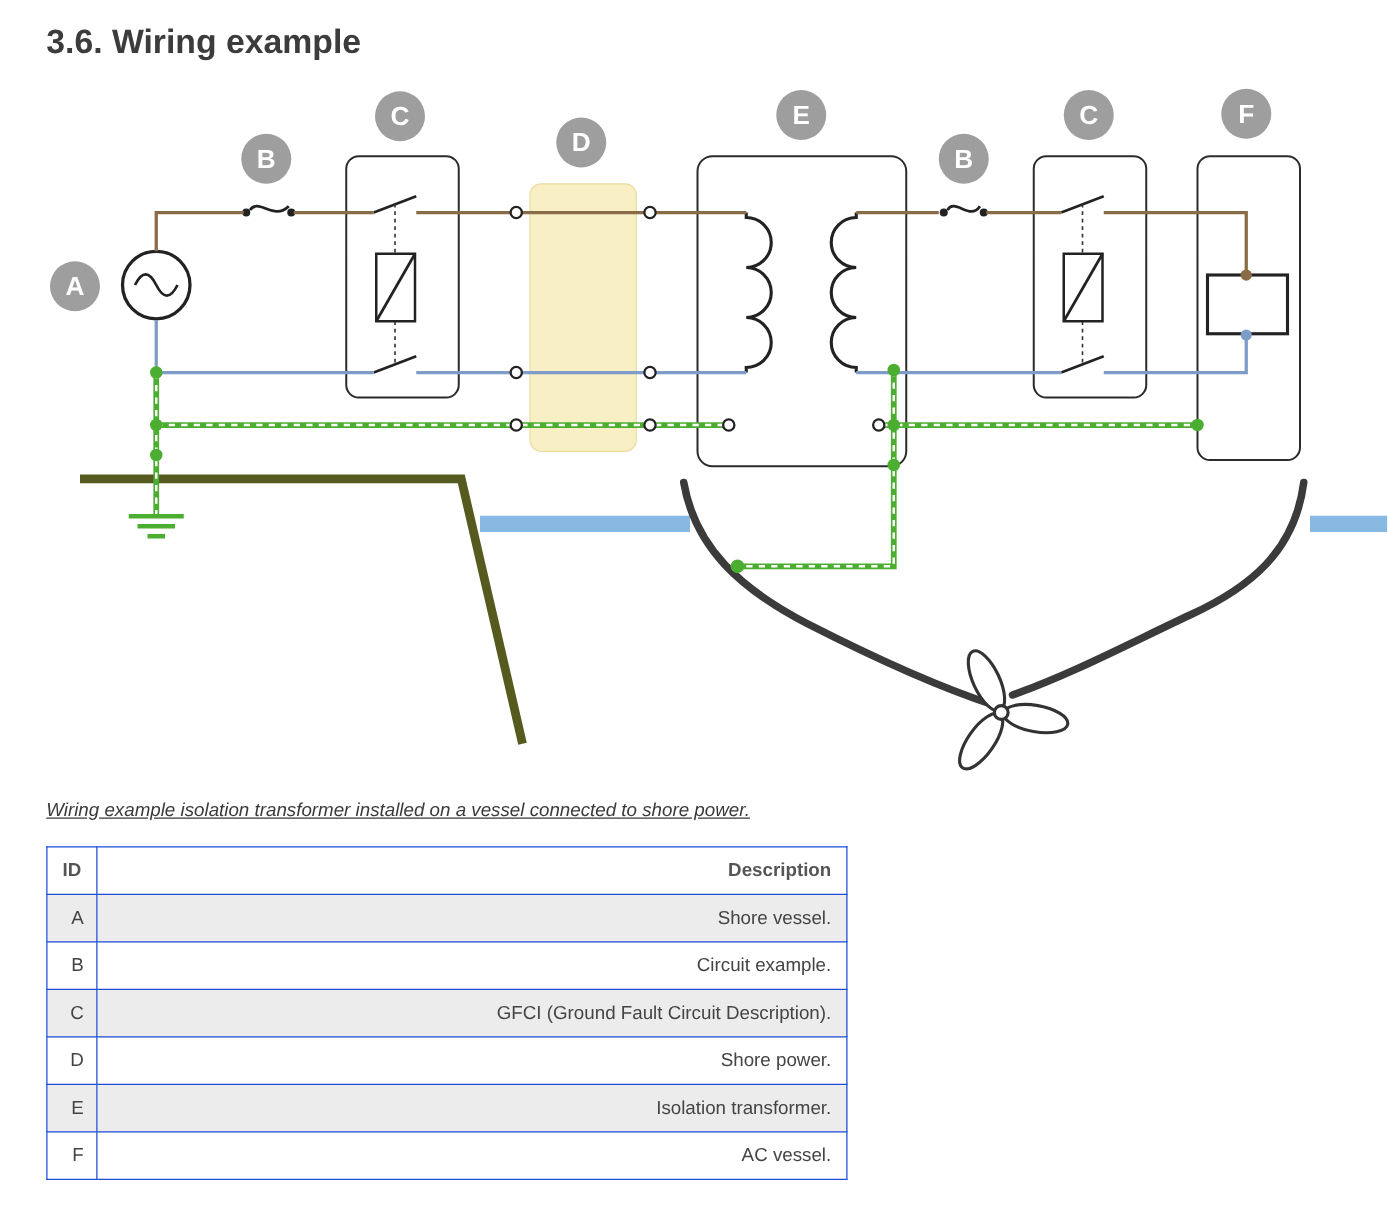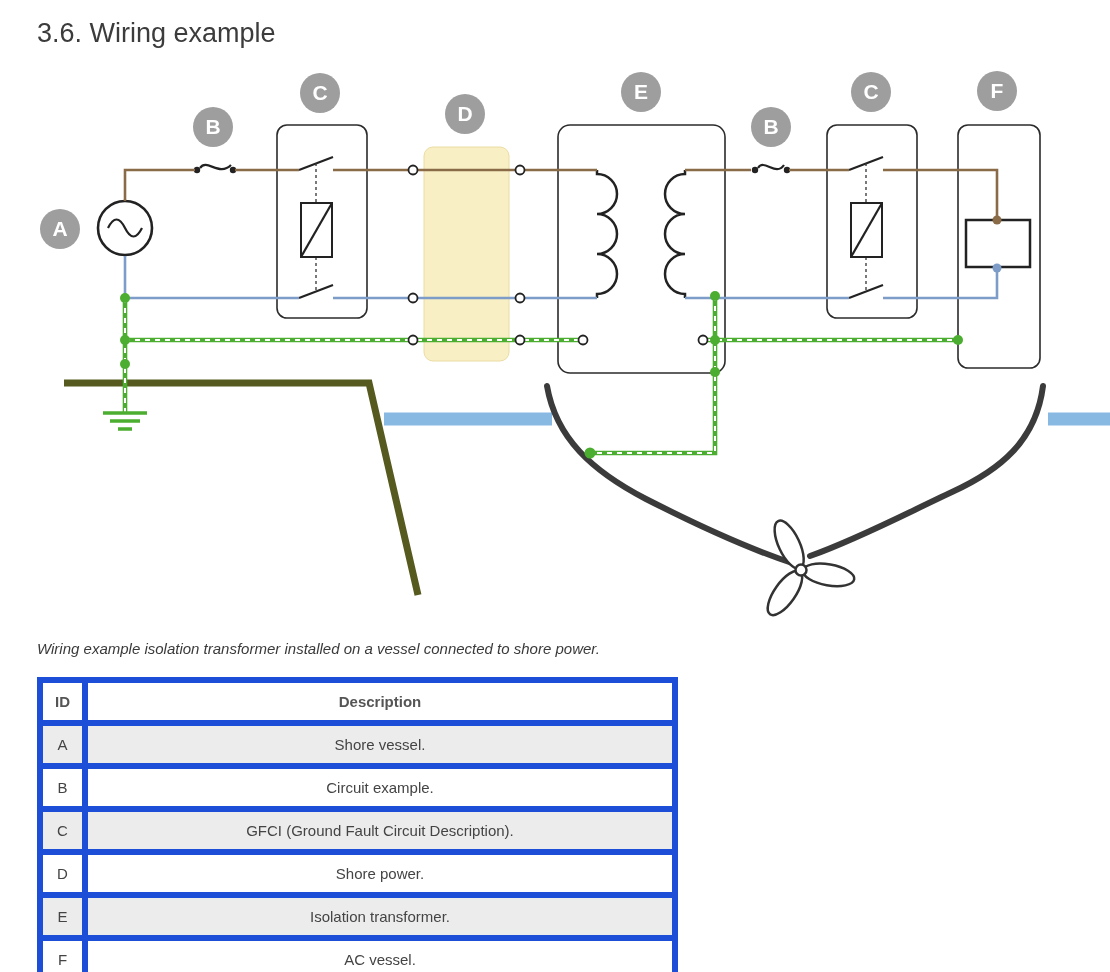--- a/index.html
+++ b/index.html
@@ -3,21 +3,21 @@
 <meta charset="utf-8">
 <style>
   :root{
     --wire-line:#8a6b47; --wire-neutral:#7d9dc8; --wire-ground:#4cae30;
     --ground-stripe:#ffffff; --label-badge:#9e9e9e; --shore-cable-highlight:#f9efc5;
     --shore-ground:#565a1e; --water:#88b9e3; --hull:#3b3b3b;
   }
   *{box-sizing:border-box;}
   body{margin:0;width:1110px;height:972px;background:#fff;overflow:hidden;
        font-family:"Liberation Sans",sans-serif;color:#3c3c3c;}
-  h1.page-title{margin:18px 0 4px 37px;font-size:27px;font-weight:400;color:#3c3c3c;}
+  h1.page-title{margin:18px 0 4px 37px;font-size:27px;font-weight:700;color:#3c3c3c;}
   svg.diagram{display:block;}
   .badge{fill:var(--label-badge);}
   .badge-text{fill:#fff;font-size:21px;font-weight:bold;text-anchor:middle;}
   .box{fill:none;stroke:#2b2b2b;stroke-width:1.6;}
   .sym{stroke:#222;stroke-width:2.2;fill:none;}
   .sym-thick{stroke:#222;stroke-width:2.5;fill:none;}
   .relay{stroke:#222;stroke-width:2;fill:#fff;}
   .load{stroke:#222;stroke-width:2.5;fill:#fff;}
   .src{fill:#fff;stroke:#222;stroke-width:2.6;}
   .bdot{fill:#222;}
@@ -29,23 +29,23 @@
   .connector{fill:#fff;stroke:#222;stroke-width:1.8;}
   .gdot{fill:var(--wire-ground);}
   .dot-line{fill:var(--wire-line);}
   .dot-neutral{fill:var(--wire-neutral);}
   .gnd{stroke:var(--wire-ground);stroke-width:3.5;fill:none;}
   .shore{stroke:var(--shore-ground);stroke-width:7;fill:none;}
   .water{stroke:var(--water);stroke-width:13;fill:none;}
   .hull{stroke:var(--hull);stroke-width:6;fill:none;stroke-linecap:round;}
   .prop{stroke:#333;stroke-width:2.5;fill:#fff;}
   .cable-zone{fill:var(--shore-cable-highlight);stroke:#ecdca3;stroke-width:1;}
-  p.caption{margin:2px 0 0 37px;font-style:italic;font-size:15px;color:#3a3a3a;}
+  p.caption{margin:2px 0 0 37px;font-style:italic;font-size:15px;color:#3a3a3a;text-decoration:underline;}
   table.legend{margin:20px 0 0 37px;border-collapse:collapse;width:641px;font-size:15px;}
-  .legend th,.legend td{border:6px solid #1d4ed8;padding:10px 12px;text-align:center;}
+  .legend th,.legend td{border:1px solid #1d4ed8;padding:10px 12px;text-align:right;}
   .legend th{color:#555;font-weight:bold;background:#fff;}
   .legend td{color:#444;}
   .legend td.id-cell{width:33px;padding:10px 10px;}
   .legend tbody tr:nth-child(odd) td{background:#ececec;}
 </style>
 </head>
 <body>
 
 <h1 class="page-title">3.6. Wiring example</h1>
 

